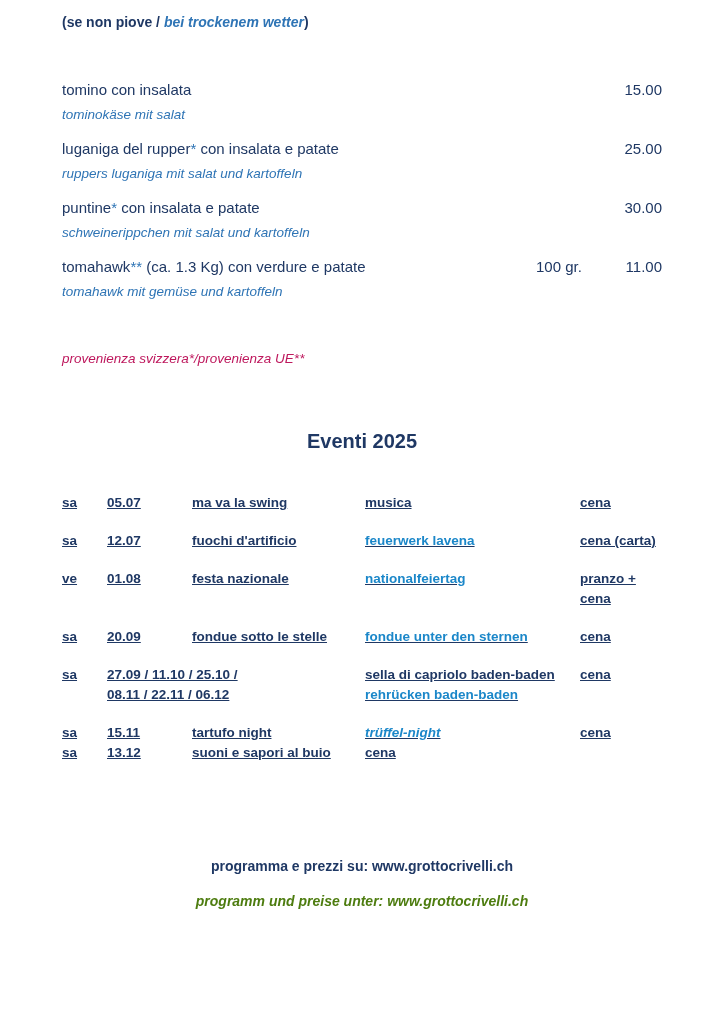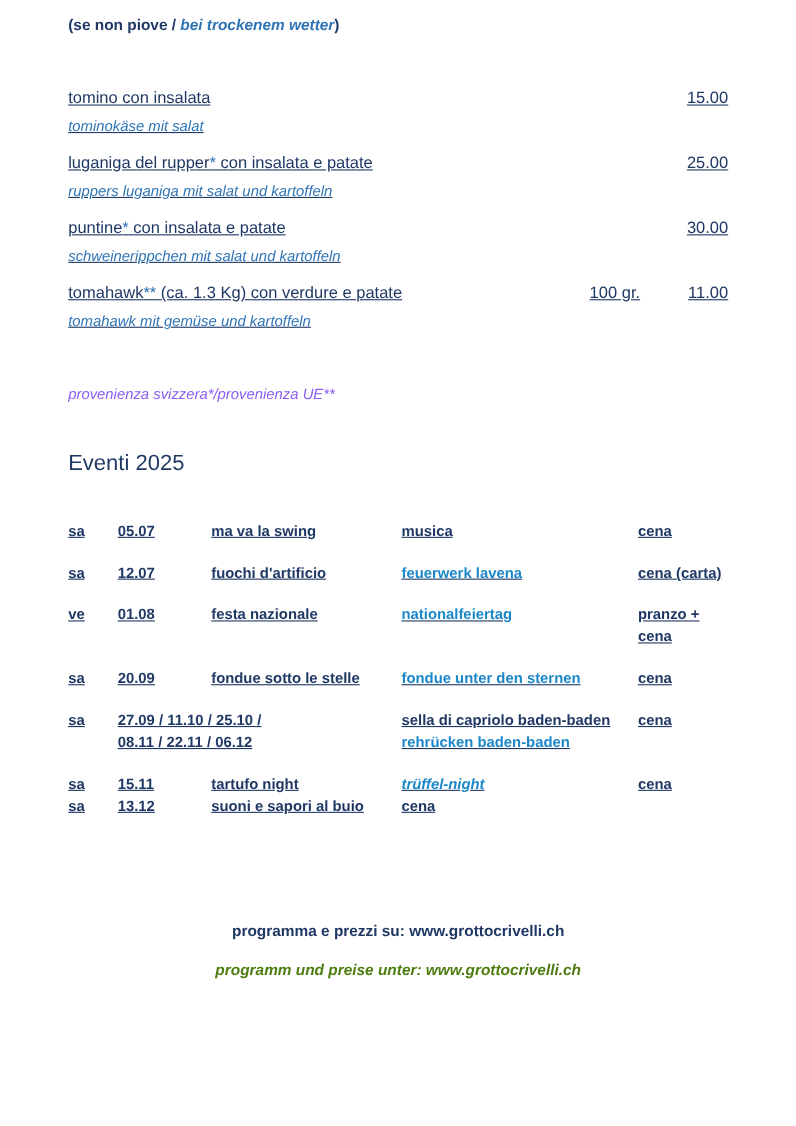--- a/index.html
+++ b/index.html
@@ -33,21 +33,21 @@
     margin-top: 13px;
     text-align: left;
     font-size: 14px;
     line-height: 19px;
     font-weight: bold;
   }
   .subtitle .de { color: #2e74b5; font-style: italic; }
 
   
   .menu { margin-top: 48px; }
-  .menu-item { margin-top: 15px; text-decoration: underline; }
+  .menu-item { margin-top: 15px; }
   .menu-item:first-child { margin-top: 0; }
   .menu-line {
     display: flex;
     align-items: baseline;
     font-size: 15px;
     line-height: 20px;
   }
   .m-name { flex: 1; }
   .m-star { color: #2e74b5; }
   .m-qty  { width: 56px; text-align: left; }
@@ -57,30 +57,30 @@
     font-size: 13.5px;
     line-height: 18px;
     font-style: italic;
     color: #2e74b5;
   }
   .provenance {
     margin-top: 49px;
     font-size: 13.5px;
     line-height: 18px;
     font-style: italic;
-    color: #8b5cf6;
+    color: #be185d;
   }
 
   
   .events-title {
-    margin-top: 40px;
-    text-align: left;
+    margin-top: 60px;
+    text-align: center;
     font-size: 20px;
     line-height: 26px;
-    font-weight: normal;
+    font-weight: bold;
   }
   .events-table { margin-top: 39px; text-decoration: underline; }
   .ev-row {
     display: grid;
     grid-template-columns: 45px 85px 173px 215px 1fr;
     font-size: 13.5px;
     line-height: 20px;
     font-weight: bold;
     margin-bottom: 18px;
   }

